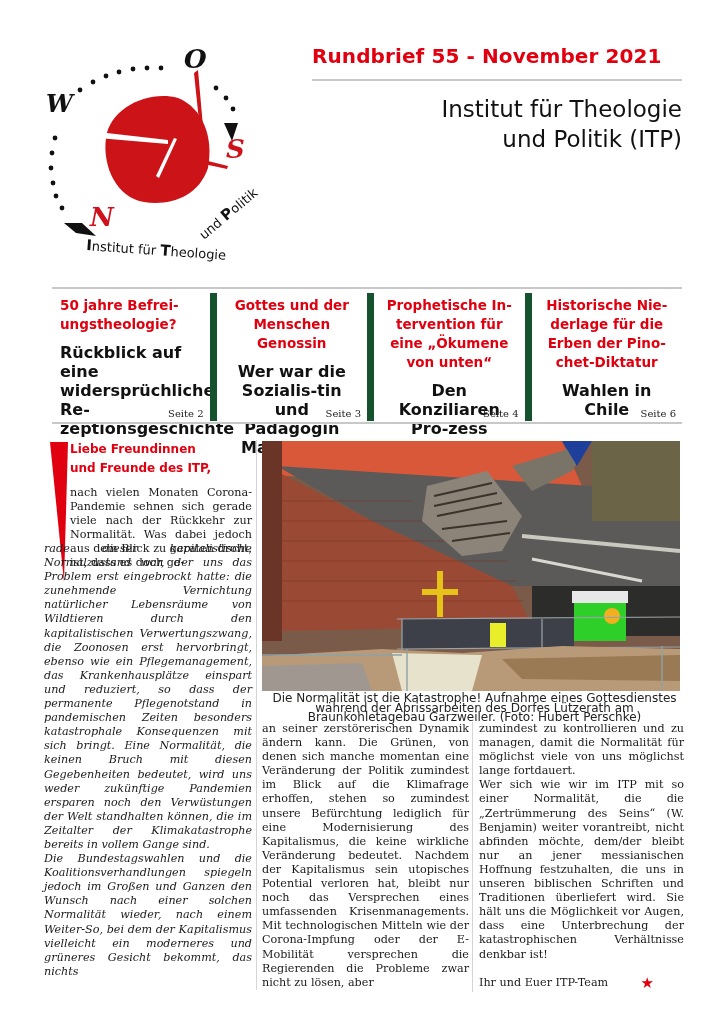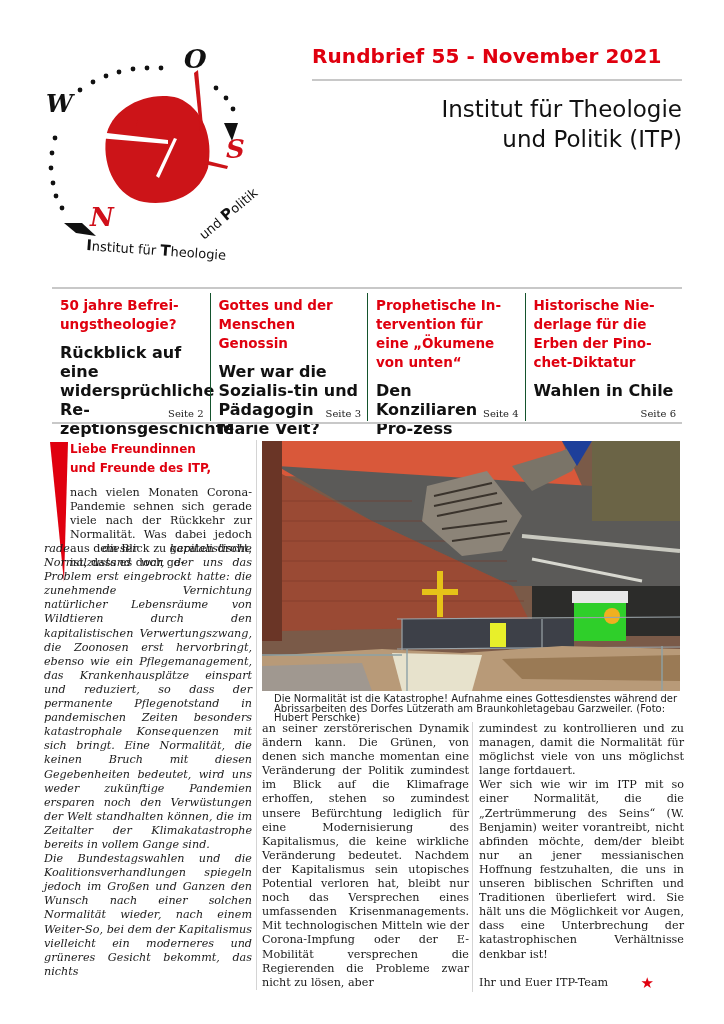--- a/index.html
+++ b/index.html
@@ -20,21 +20,21 @@
   .institute-name {
     position: absolute; left: 312px; top: 94px; width: 370px; text-align: right;
     font-family: "DejaVu Sans", sans-serif; font-size: 23px; line-height: 30px; color: #111;
   }
 
   
   .teaser-rule-top { position: absolute; left: 52px; top: 287px; width: 630px; height: 2px; background: #c8c8c8; }
   .teaser-rule-bottom { position: absolute; left: 52px; top: 422px; width: 630px; height: 2px; background: #c8c8c8; }
   .teasers { position: absolute; left: 52px; top: 293px; width: 630px; height: 128px; display: flex; }
   .teaser { position: relative; width: 157.5px; padding: 0 8px 0 8px; }
-  .teaser + .teaser { border-left: 1px solid #14532d; }
+  .teaser + .teaser { border-left: 7px solid #14532d; text-align: center; }
   .teaser:first-child { padding-left: 8px; }
   .teaser-head {
     font-family: "DejaVu Sans", sans-serif; font-weight: bold; font-size: 13.5px; line-height: 19px;
     color: #e0000f; margin-top: 3px;
   }
   .teaser-sub {
     font-family: "DejaVu Sans", sans-serif; font-weight: bold; font-size: 16px; line-height: 19px;
     color: #111; margin-top: 9px;
   }
   .teaser-page {
@@ -53,22 +53,22 @@
     color: #1a1a1a; text-align: justify; hyphens: manual;
   }
   .col1-indent { position: absolute; left: 70px; top: 486px; width: 182px; }
   .col1-main { position: absolute; left: 44px; top: 542px; width: 208px; font-style: italic; }
   .col-divider { position: absolute; width: 1px; background: #d4d4d4; }
 
   
   .photo { position: absolute; left: 262px; top: 441px; width: 418px; height: 250px; overflow: hidden; background: #6b5a4e; }
   .photo svg { width: 100%; height: 100%; display: block; }
   .caption {
-    position: absolute; left: 274px; top: 694px; width: 425px;
-    font-family: "DejaVu Sans", sans-serif; font-size: 10px; line-height: 9.5px; color: #222;
+    position: absolute; left: 262px; top: 694px; width: 425px;
+    font-family: "DejaVu Sans", sans-serif; font-size: 12px; line-height: 9.5px; color: #222; text-align: center;
   }
 
   .col2 { position: absolute; left: 262px; top: 722px; width: 207px; }
   .col3 { position: absolute; left: 479px; top: 722px; width: 205px; }
   .signature { margin-top: 14px; text-align: left; display: flex; justify-content: space-between; align-items: center; }
   .star { color: #e0000f; font-size: 15px; margin-right: 30px; }
 </style>
 </head>
 <body>
 

